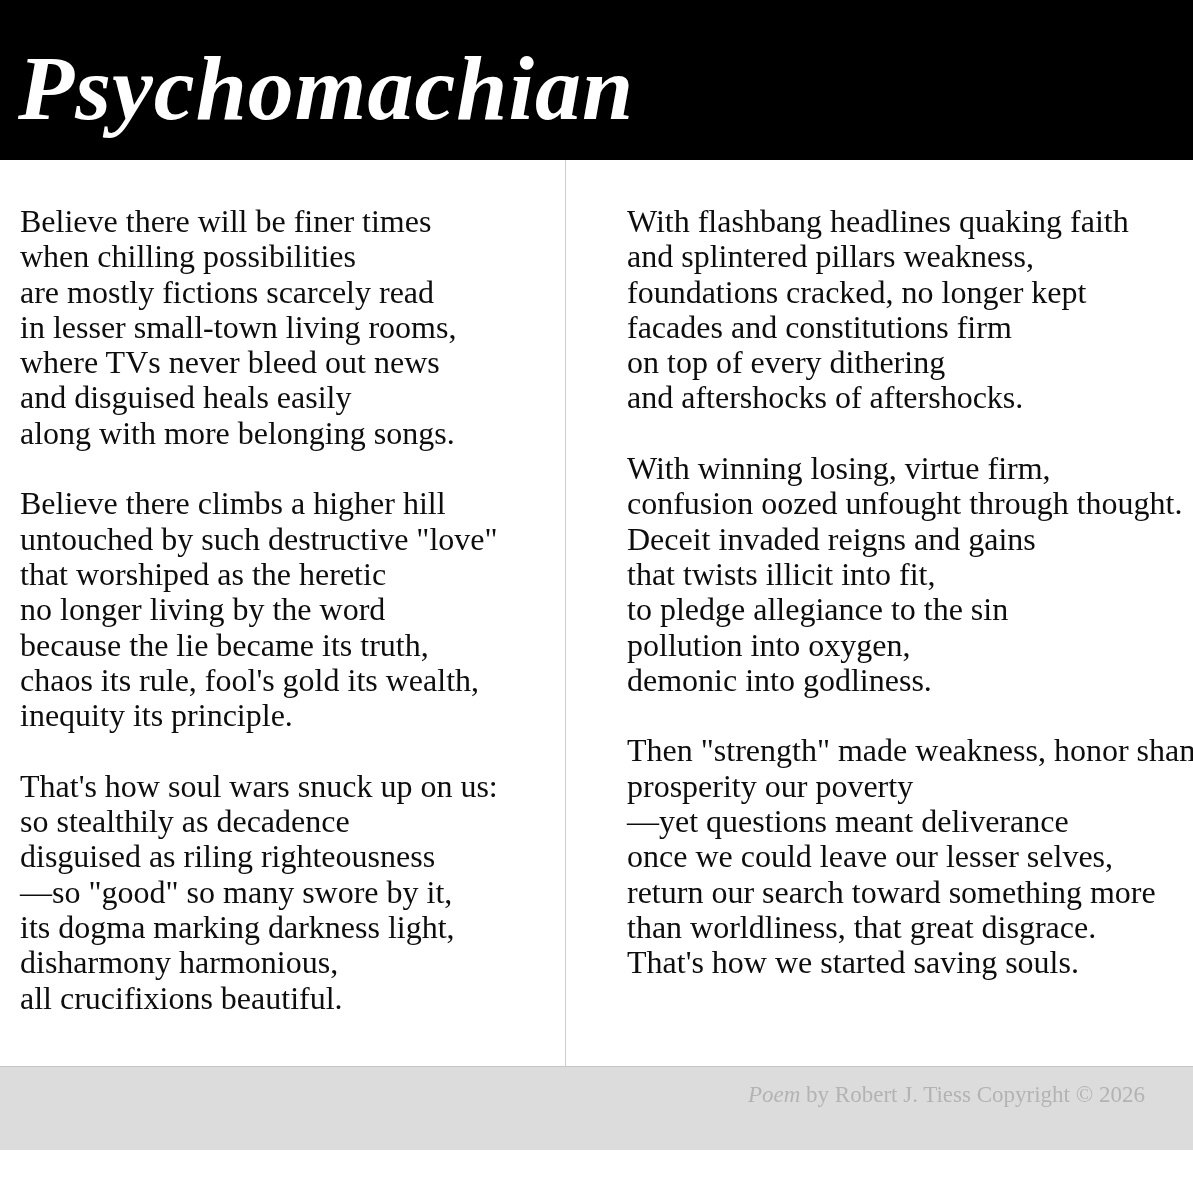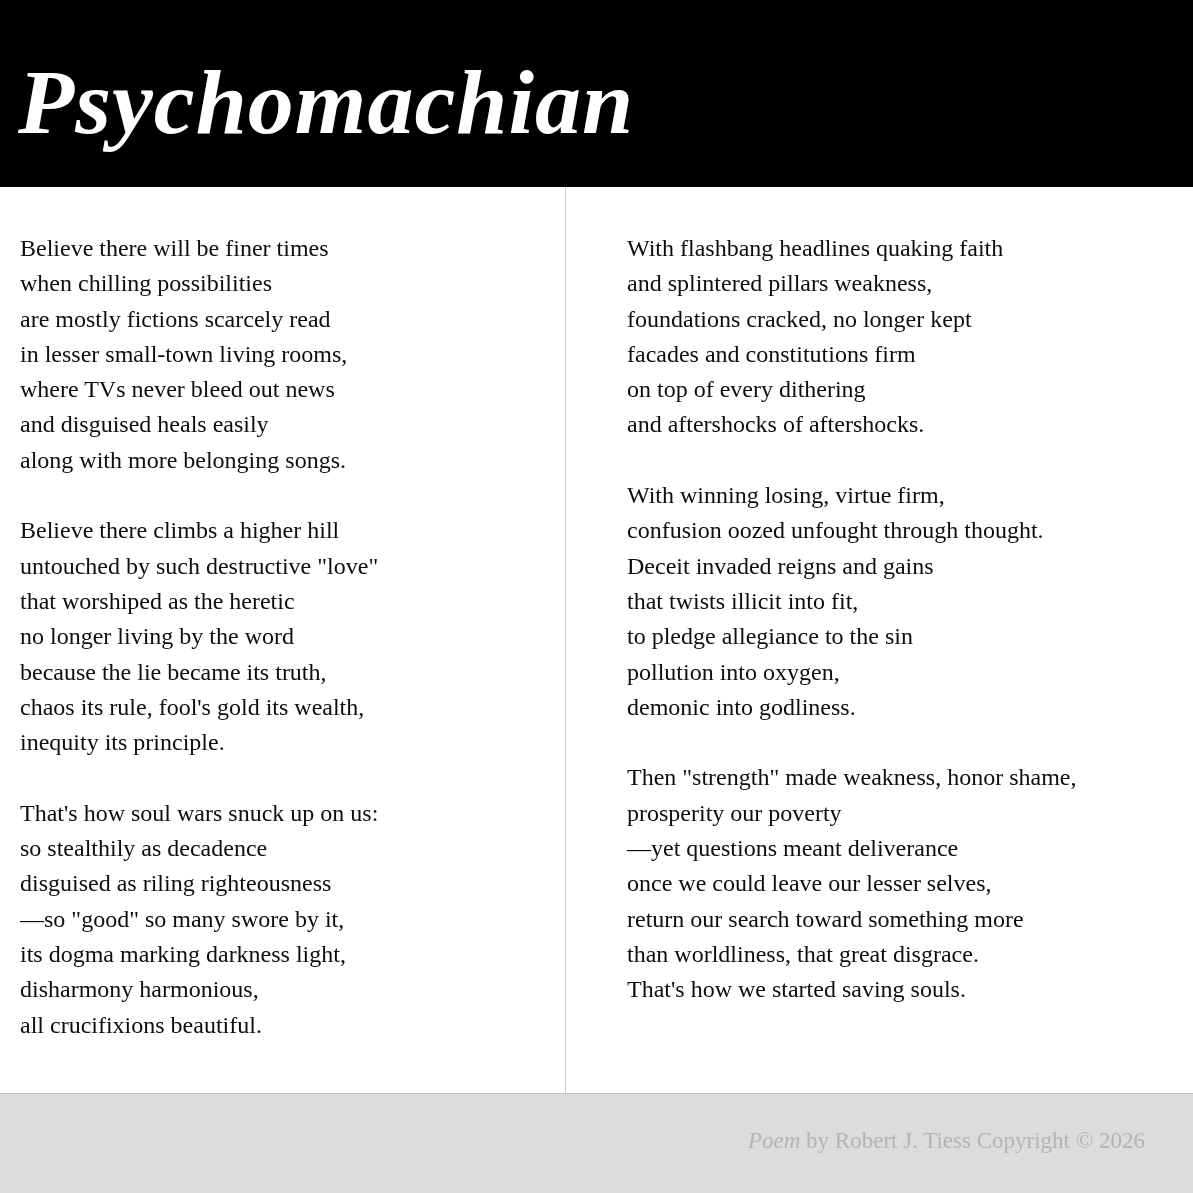--- a/index.html
+++ b/index.html
@@ -7,21 +7,21 @@
     padding: 0;
     background: #ffffff;
   }
   body {
     width: 1193px;
     height: 1193px;
     overflow: hidden;
     font-family: "Liberation Serif", serif;
   }
   .header {
-    height: 187px;
+    height: 160px;
     background: var(--header_bg, #000);
     box-sizing: border-box;
     display: flex;
     align-items: center;
     padding: 16px 0 0 18px;
   }
   .title {
     font-style: italic;
     font-weight: 600;
     font-size: 92px;
@@ -32,47 +32,47 @@
   }
   .main {
     display: flex;
     height: 906px;
     box-sizing: border-box;
     background: #ffffff;
   }
   .col {
     box-sizing: border-box;
     padding-top: 44px;
-    font-size: 24px;
+    font-size: 32px;
     line-height: 35.3px;
     color: var(--body_text, #0d0d0d);
     overflow: hidden;
   }
   .col-left {
     width: 565px;
     padding-left: 20px;
   }
   .divider {
     width: 1px;
     background: var(--divider, #ccc);
   }
   .col-right {
     flex: 1;
     padding-left: 61px;
   }
   .stanza { margin: 0 0 35.3px 0; }
   .stanza:last-child { margin-bottom: 0; }
   .line { white-space: nowrap; }
   .footer {
-    height: 120px;
+    height: 84px;
     box-sizing: border-box;
     background: var(--footer_bg, #dcdcdc);
     border-top: 1px solid #c6c6c6;
     text-align: right;
-    padding: 34px 48px 0 0;
+    padding: 15px 48px 0 0;
     color: var(--footer_text, #b3b3b3);
     font-size: 23px;
   }
   .italic { font-style: italic; }
 </style>
 </head>
 <body>
 
 <div class="header">
   <div class="title">Psychomachian</div>

